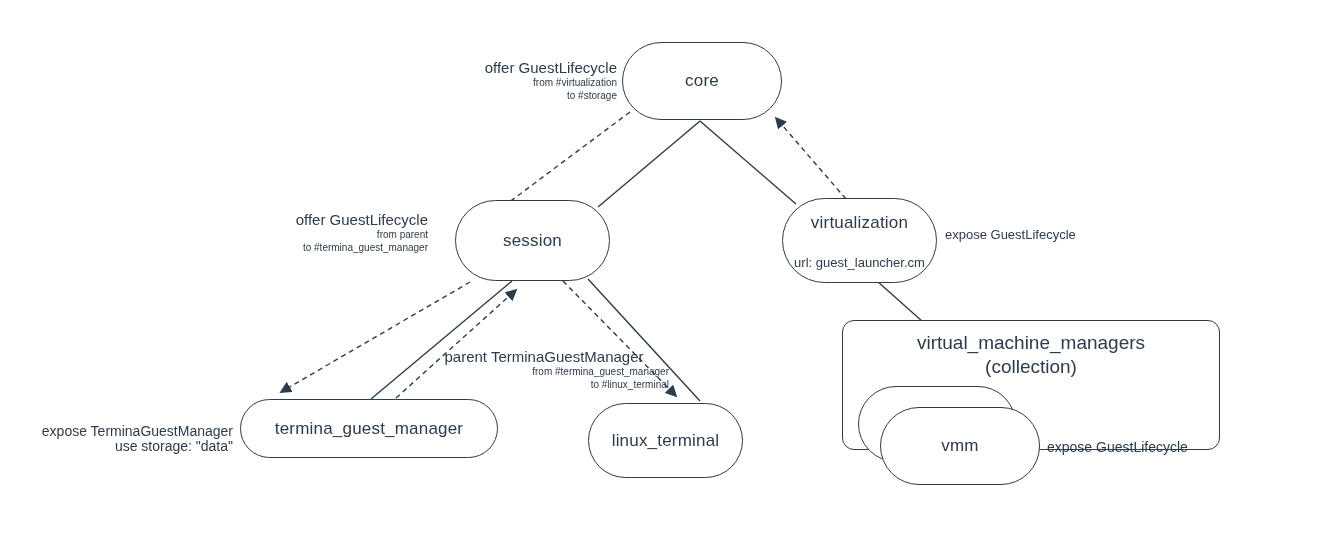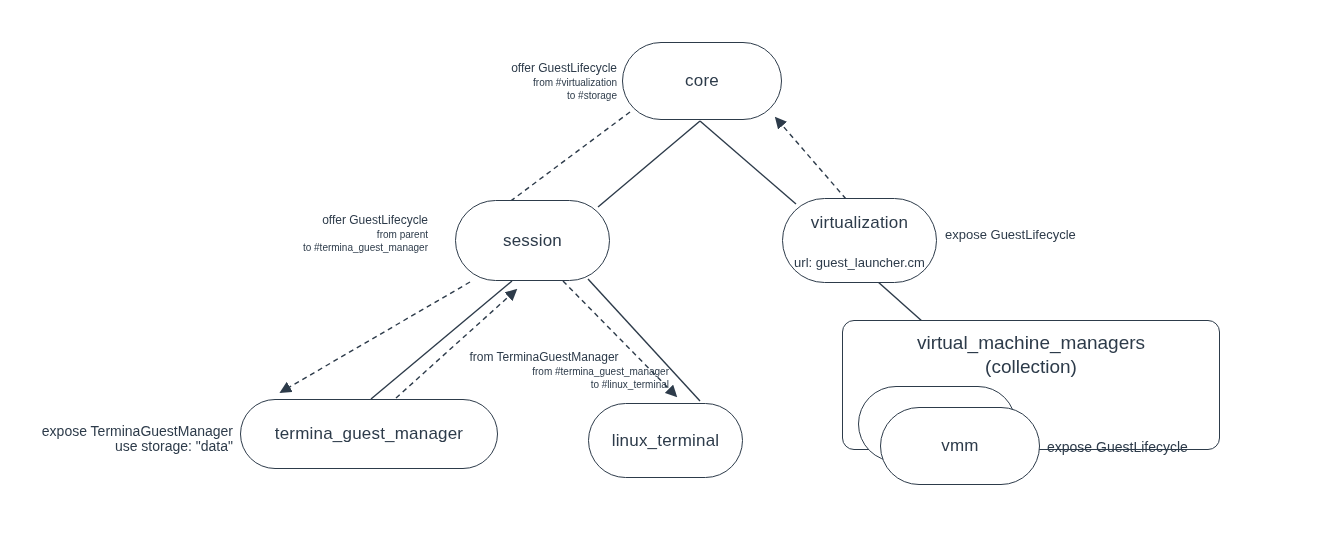--- a/index.html
+++ b/index.html
@@ -44,21 +44,21 @@
   .collection-title{
     position:absolute;
     width:100%;
     top:10px;
     text-align:center;
     font-size:19px;
     line-height:24px;
   }
 
   .annotation{position:absolute;color:var(--ink);}
-  .annotation .l1{font-size:12px;line-height:16px;}
+  .annotation .l1{font-size:15px;line-height:16px;}
   .annotation .l2{font-size:10px;line-height:13px;text-align:right;}
   .ann-right{text-align:right;}
   .ann-center{text-align:center;}
   .ann-plain{font-size:13px;line-height:15px;}
   .ann-small{font-size:14px;line-height:15px;}
 </style>
 </head>
 <body>
 
 <div class="canvas">
@@ -100,42 +100,42 @@
 
   <div class="node stadium" style="left:455px;top:200px;width:155px;height:81px;">
     <span class="title">session</span>
   </div>
 
   <div class="node stadium" style="left:782px;top:198px;width:155px;height:85px;">
     <span class="title">virtualization</span>
     <span class="subtitle">url: guest_launcher.cm</span>
   </div>
 
-  <div class="node stadium" style="left:240px;top:399px;width:258px;height:70px;text-align:right;">
+  <div class="node stadium" style="left:240px;top:399px;width:258px;height:59px;text-align:right;">
     <span class="title">termina_guest_manager</span>
   </div>
 
   <div class="node stadium" style="left:588px;top:403px;width:155px;height:75px;">
     <span class="title">linux_terminal</span>
   </div>
 
   <div class="annotation ann-right" style="left:377px;top:60px;width:240px;">
     <div class="l1">offer GuestLifecycle</div>
     <div class="l2">from #virtualization</div>
     <div class="l2">to #storage</div>
   </div>
 
   <div class="annotation ann-right" style="left:180px;top:212px;width:248px;">
     <div class="l1">offer GuestLifecycle</div>
     <div class="l2">from parent</div>
     <div class="l2">to #termina_guest_manager</div>
   </div>
 
   <div class="annotation ann-center" style="left:419px;top:349px;width:250px;">
-    <div class="l1">from TerminaGuestManager</div>
+    <div class="l1">parent TerminaGuestManager</div>
     <div class="l2">from #termina_guest_manager</div>
     <div class="l2">to #linux_terminal</div>
   </div>
 
   <div class="annotation ann-right ann-small" style="left:33px;top:424px;width:200px;">
     <div>expose TerminaGuestManager</div>
     <div>use storage: "data"</div>
   </div>
 
   <div class="annotation ann-plain" style="left:945px;top:227px;">expose GuestLifecycle</div>

